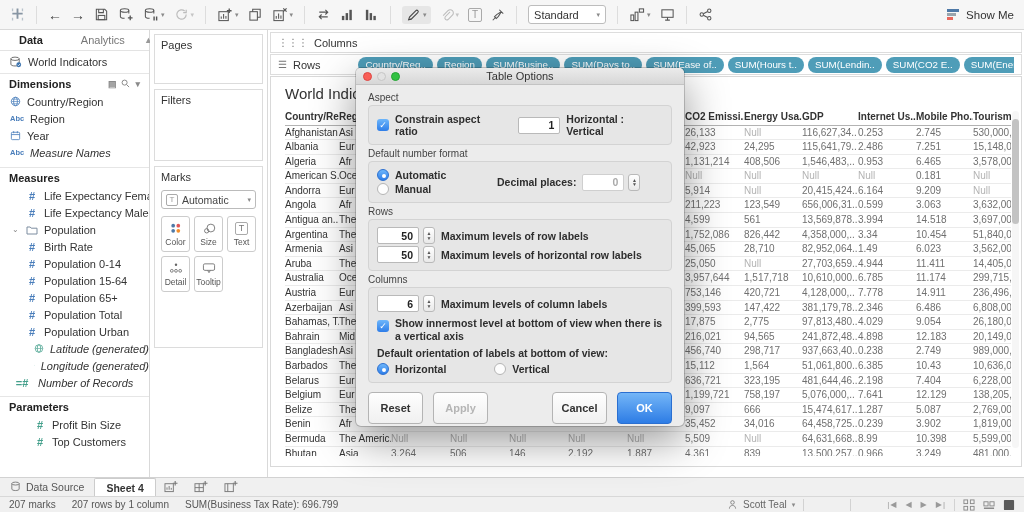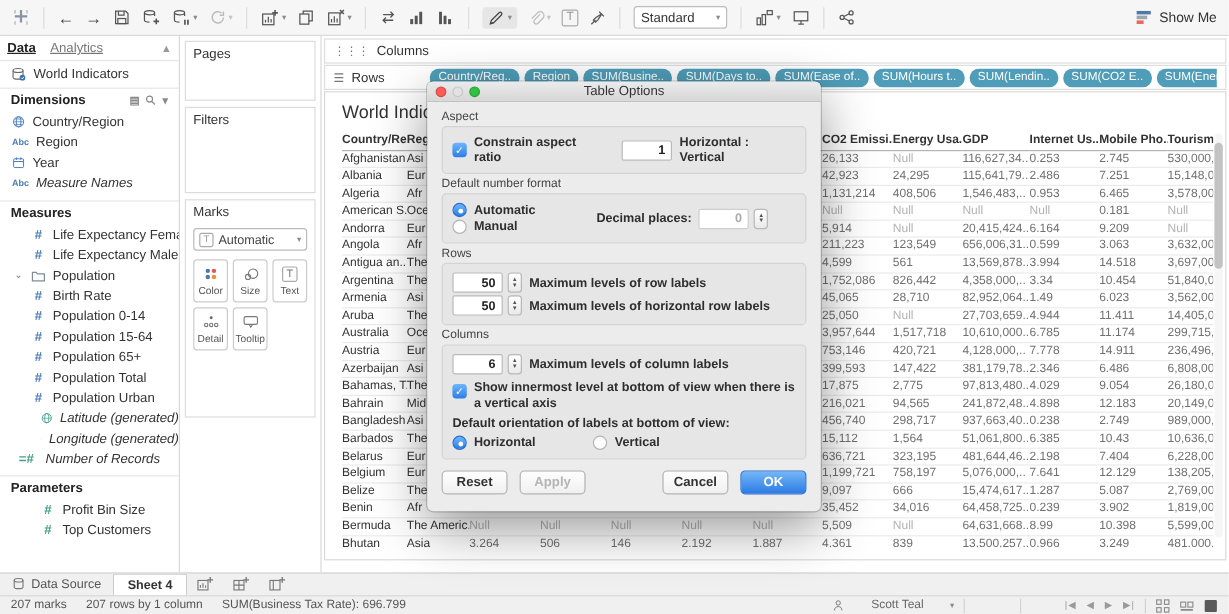--- a/index.html
+++ b/index.html
@@ -15,21 +15,21 @@
   .tb-txt { font-size:14px; color:#444; line-height:1; }
   .dis { opacity:.45; }
   .pen-wrap { background:#e6e6e6; border-radius:3px; padding:2px 4px; display:flex; align-items:center; gap:3px; }
   .tbox { width:14px; height:14px; border:1px solid #aaa; border-radius:2px; color:#999; font-size:10px; display:flex; align-items:center; justify-content:center; }
   .std-select { display:flex; align-items:center; justify-content:space-between; border:1px solid #bdbdbd; background:#fff; border-radius:3px; font-size:11px; height:19px; width:78px; padding:0 5px; color:#333; }
   .showme { margin-left:auto; display:flex; gap:6px; font-size:11.5px; color:#333; }
 
   
   .sidebar { position:absolute; left:0; top:30px; width:150px; bottom:35px; background:#fff; border-right:1px solid #d9d9d9; font-size:11px; }
   .side-tabs { display:flex; align-items:center; height:21px; border-bottom:1px solid #e3e3e3; }
-  .side-tab { padding:0 6px; font-weight:bold; color:#222;text-decoration:underline; }
+  .side-tab { padding:0 19px; font-weight:bold; color:#222; }
   .side-tab.inactive { font-weight:normal; color:#777; }
   .side-pin { margin-left:auto; margin-right:6px; color:#999; font-size:9px; }
   .ds-row { height:22px; display:flex; align-items:center; gap:6px; padding:0 9px; }
   .sec-head { display:flex; align-items:center; height:20px; padding:4px 9px; font-weight:bold; color:#222; border-top:1px solid #e6e6e6; }
   .sec-icons { margin-left:auto; display:flex; align-items:center; gap:5px; color:#8a8a8a; font-size:9px; }
   .field { height:17px; display:flex; align-items:center; gap:6px; white-space:nowrap; overflow:hidden; }
   .field .txt { color:#333; }
   .ital { font-style:italic; }
   .hash { font-weight:bold; font-size:11px; width:12px; text-align:center; flex:none; }
   .hash.blue { color:#4a7ebb; } .hash.green { color:#45a08c; }
@@ -83,34 +83,34 @@
   .rd { width:12px; height:12px; border-radius:50%; background:#fdfdfd; border:1px solid #b5b5b5; flex:none; position:relative; }
   .rd.on { background:linear-gradient(#6db6fb,#2e7de8); border-color:#2a6fd1; }
   .rd.on::after { content:""; position:absolute; left:3.5px; top:3.5px; width:4px; height:4px; border-radius:50%; background:#fff; }
   .inp { width:42px; height:17px; background:#fff; border:1px solid #b9b9b9; border-radius:2px; font-weight:bold; font-size:10.5px; color:#222; display:flex; align-items:center; justify-content:flex-end; padding:0 5px; flex:none; }
   .inp.disab { color:#a9a9a9; border-color:#cfcfcf; }
   .spin { width:12px; height:17px; background:linear-gradient(#fff,#e9e9e9); border:1px solid #b9b9b9; border-radius:3px; display:flex; flex-direction:column; align-items:center; justify-content:center; font-size:5px; line-height:4.5px; color:#555; flex:none; margin-left:-2px; }
   .nf-box { display:flex; align-items:center; }
   .nf-left { width:120px; }
   .wraplbl { width:268px; line-height:1.25; }
   .btnrow { display:flex; gap:10px; margin-top:9px; }
-  .btn { min-width:55px; height:20px; border:1px solid #b4b4b4; border-radius:4px; background:linear-gradient(#fefefe,#f0f0f0); font-size:11px; font-weight:bold; color:#333; display:flex; align-items:center; justify-content:center; padding:0 8px; }
+  .btn { min-width:55px; height:32px; border:1px solid #b4b4b4; border-radius:4px; background:linear-gradient(#fefefe,#f0f0f0); font-size:11px; font-weight:bold; color:#333; display:flex; align-items:center; justify-content:center; padding:0 8px; }
   .btn.disabled { color:#b5b5b5; }
   .btn.cancel { margin-left:auto; }
   .btn.primary { background:linear-gradient(#74b6f7,#2d7ce5); border-color:#2a6fd1; color:#fff; }
 
   
   .tabbar { position:absolute; left:0; right:0; bottom:16px; height:19px; background:#f0f0f0; border-top:1px solid #d2d2d2; display:flex; align-items:flex-end; font-size:10.5px; color:#555; }
   .tab-ds { display:flex; align-items:center; gap:5px; padding:0 10px; height:19px; }
   .tab-sheet { background:#fff; border:1px solid #ccc; border-bottom:none; height:18px; display:flex; align-items:center; padding:0 11px; font-weight:bold; color:#333; border-radius:2px 2px 0 0; }
   .tab-new { display:flex; align-items:center; padding:0 8px; height:19px; }
   .statusbar { position:absolute; left:0; right:0; bottom:0; height:16px; background:#f0f0f0; border-top:1px solid #d8d8d8; display:flex; align-items:center; font-size:10px; color:#555; padding:0 9px; gap:16px; }
   .sb-right { margin-left:auto; display:flex; align-items:center; gap:8px; color:#666; }
   .sb-sep { width:1px; height:12px; background:#d2d2d2; }
-  .sb-user { display:flex; align-items:center; gap:22px; }
+  .sb-user { display:flex; align-items:center; gap:5px; }
   .navgl { font-size:8px; color:#9a9a9a; letter-spacing:1px; }
 </style>
 </head>
 <body>
 
 <div class="toolbar">
   <span class="tb-ic">
       <svg width="15" height="15" viewBox="0 0 16 16">
         <path d="M7 1.5h2v4.5h4.5v2H9v4.5H7V8H2.5V6H7z" fill="#8795a3"></path>
         <path d="M2 11.5h1.4v3H2zM12.6 11.5H14v3h-1.4zM2 1.5h1.4v3H2zM12.6 1.5H14v3h-1.4z" fill="#b8c2cb"></path>

